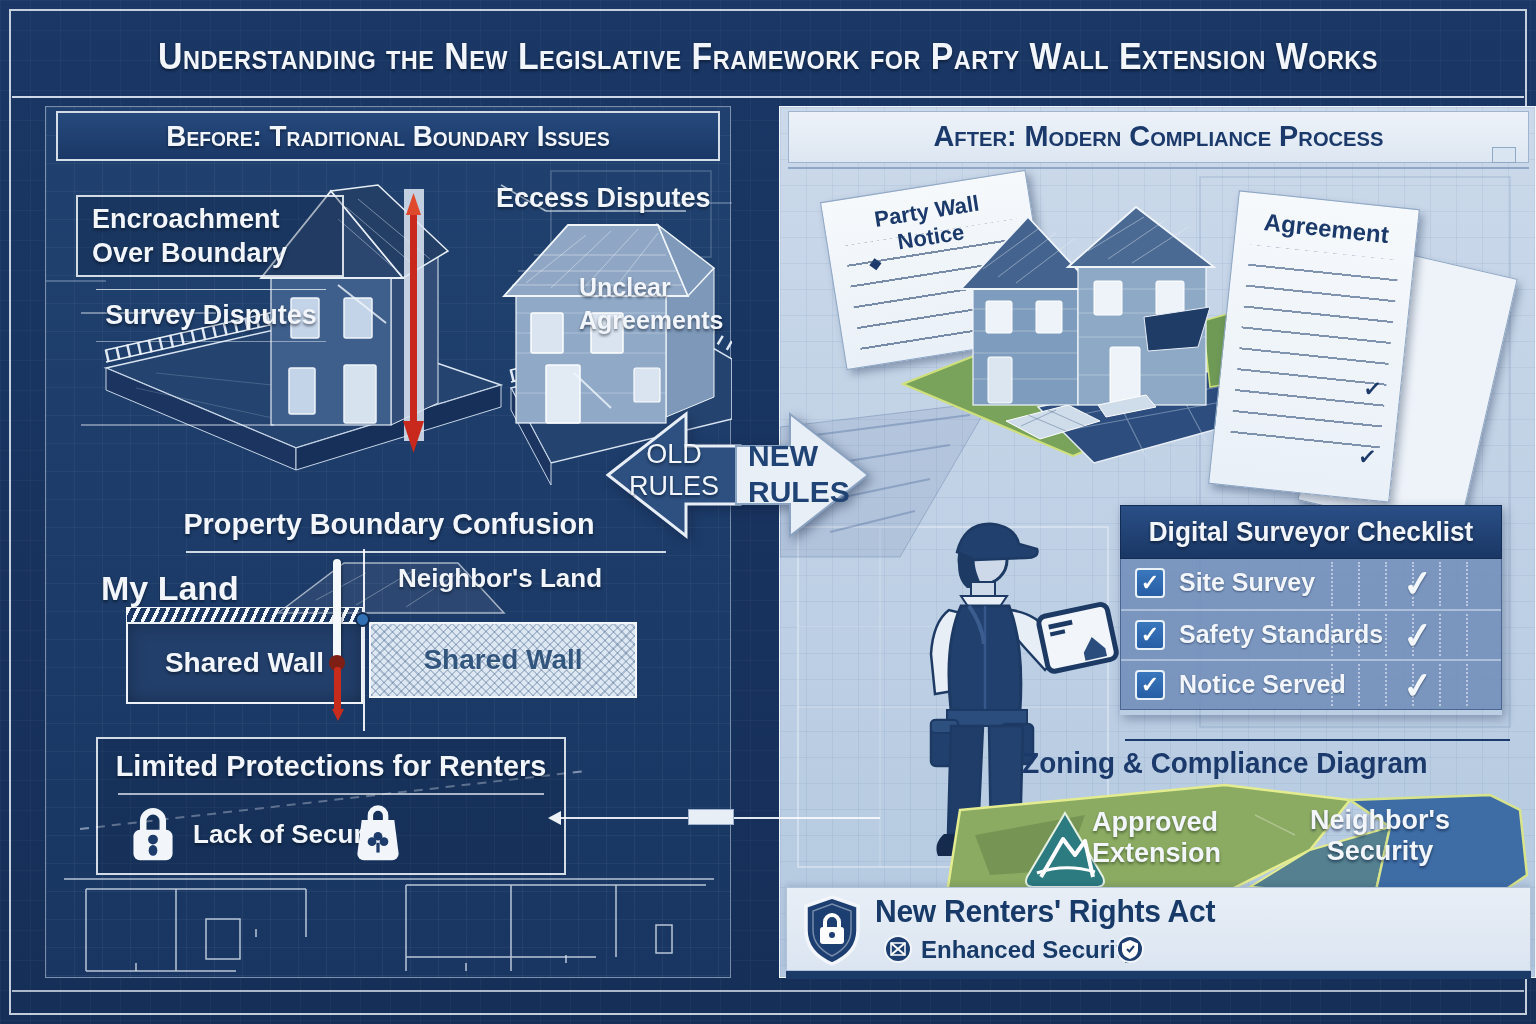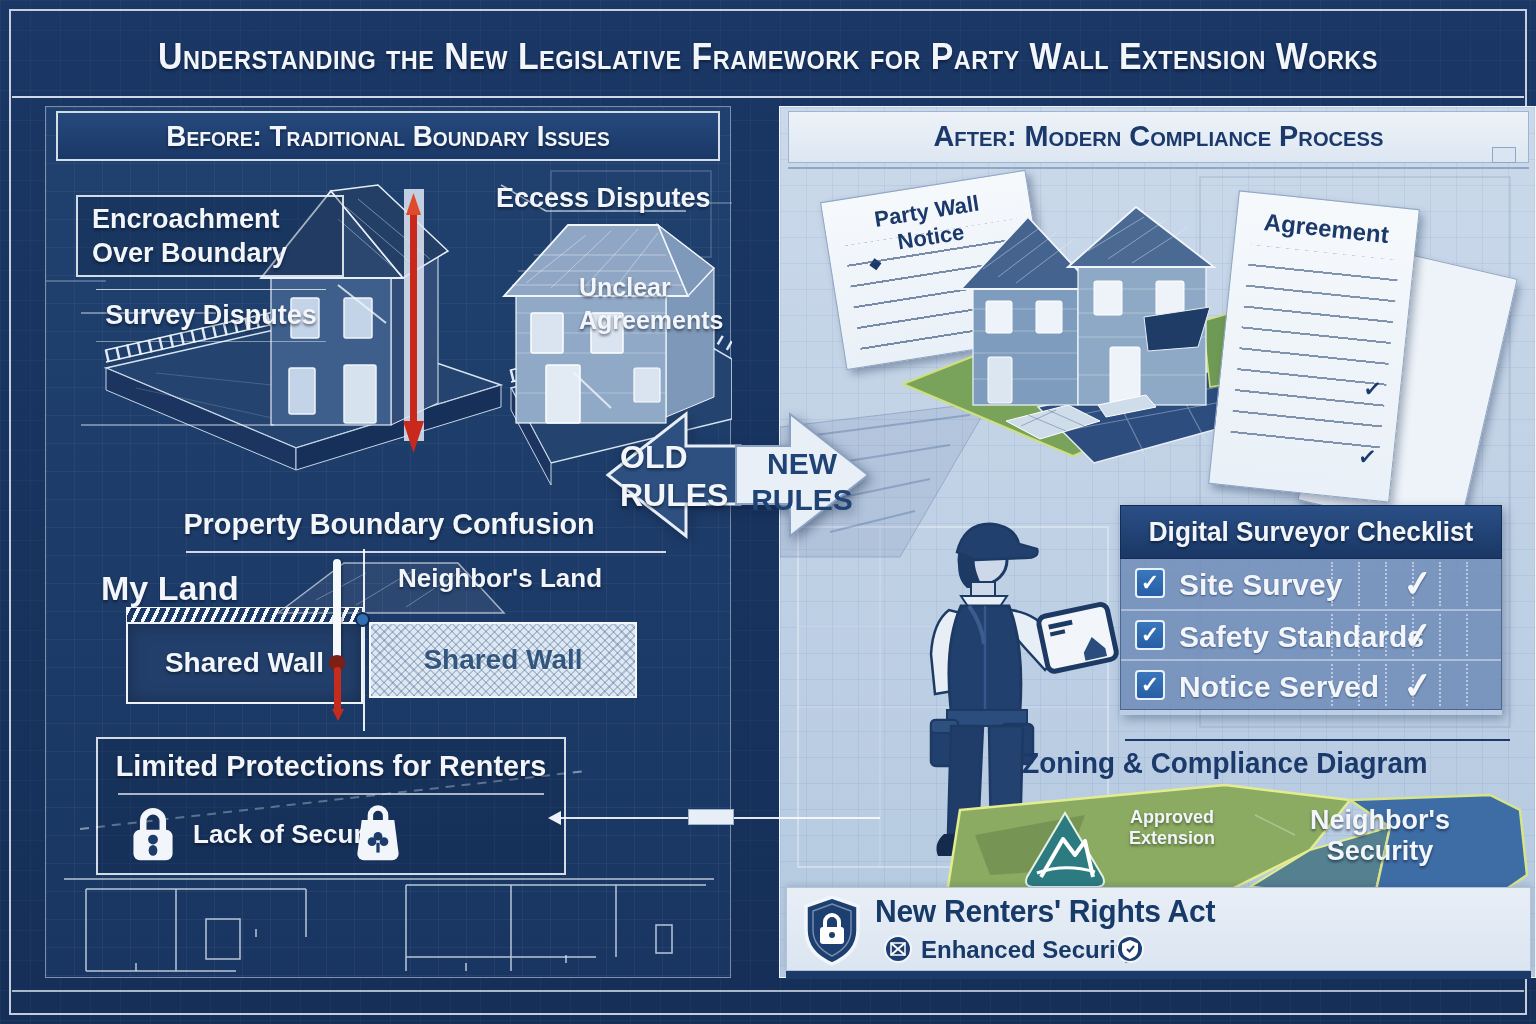--- a/index.html
+++ b/index.html
@@ -44,21 +44,21 @@
       repeating-linear-gradient(-45deg,rgba(45,78,125,.28) 0 1.5px,transparent 1.5px 6px);
   }
   .hatch-strip{
     background:repeating-linear-gradient(115deg,#f3f7fb 0 3.5px,rgba(25,48,88,.25) 3.5px 9px);
     border:1.5px solid #f3f7fb;
   }
   .chk-row{position:relative;height:50px;border-top:2px solid rgba(230,240,250,.45);}
   .chk-box{position:absolute;left:14px;top:9px;width:30px;height:30px;border:2px solid #e9f1f9;border-radius:4px;
     background:linear-gradient(180deg,#3a77bd,#275ea5);display:flex;align-items:center;justify-content:center;
     color:#fff;font-weight:700;font-size:22px;line-height:1;}
-  .chk-label{position:absolute;left:58px;top:9px;font-size:30px;font-weight:700;color:#f2f6fb;text-shadow:0 1px 2px rgba(10,25,55,.5);}
+  .chk-label{position:absolute;left:58px;top:9px;font-size:25px;font-weight:700;color:#f2f6fb;text-shadow:0 1px 2px rgba(10,25,55,.5);}
   .dotcols{position:absolute;left:210px;top:3px;bottom:3px;width:160px;}
   .dotcol{position:absolute;top:0;bottom:0;border-left:2px dotted rgba(240,246,252,.55);}
   .big-check{position:absolute;left:282px;top:4px;font-size:36px;font-weight:700;color:#f4f8fc;transform:rotate(-6deg);text-shadow:0 1px 2px rgba(10,25,55,.5);}
   .act-item-label{font-size:24px;font-weight:700;color:#173a68;}
 </style>
 </head>
 <body>
 
 <div id="stage">
 
@@ -345,21 +345,21 @@
       <polygon points="40,60 150,40 130,95 55,100" fill="rgba(60,95,50,.28)"></polygon>
       <polygon points="375,75 455,52 440,120 315,112" fill="#54808f" stroke="#e3ec8e" stroke-width="2"></polygon>
       <polygon points="415,25 555,20 585,35 592,100 515,152 460,158 440,120 455,52" fill="#3e6da6" stroke="#d8e48a" stroke-width="2.5"></polygon>
       <polygon points="255,185 295,115 315,112 440,120 460,158 430,196 300,200" fill="#46789f" stroke="#e3ec8e" stroke-width="1.5"></polygon>
       <polygon points="430,196 460,158 515,152 560,186 520,200" fill="#7fa35e" stroke="#e3ec8e" stroke-width="1.5"></polygon>
       <path d="M60,130 Q140,120 210,140 M320,40 L360,60" stroke="rgba(255,255,255,.3)" stroke-width="1.5" fill="none"></path>
       <path d="M130,38 L168,102 Q172,112 160,112 L100,112 Q88,112 92,102 Z" fill="#2c7b81" stroke="#e6f1e2" stroke-width="2"></path>
       <path d="M106,102 L128,64 L140,80 L150,66 L158,102" fill="none" stroke="#ffffff" stroke-width="4" stroke-linejoin="round"></path>
       <path d="M102,98 Q130,88 160,97" fill="none" stroke="#ffffff" stroke-width="3"></path>
     </svg>
-    <div class="abs wt" style="left:312px;top:700px;width:160px;font-size:18px;font-weight:700;line-height:1.15;text-shadow:0 2px 3px rgba(25,45,20,.55);text-align:center;">Approved Extension</div>
+    <div class="abs wt" style="left:312px;top:700px;width:160px;font-size:27px;font-weight:700;line-height:1.15;text-shadow:0 2px 3px rgba(25,45,20,.55);">Approved Extension</div>
     <div class="abs wt" style="left:515px;top:698px;width:170px;text-align:center;font-size:27px;font-weight:700;line-height:1.15;text-shadow:0 2px 3px rgba(10,25,55,.6);">Neighbor's Security</div>
 
     <div class="abs" style="left:6px;top:780px;width:745px;height:84px;background:linear-gradient(180deg,#e8eef6,#dbe5f1);border:1px solid #b3c4da;box-shadow:0 -2px 6px rgba(20,40,80,.15);">
       <svg class="abs" style="left:14px;top:5px;" width="62" height="74" viewBox="0 0 62 72">
         <path d="M31,3 L57,12 V36 C57,54 45,64 31,70 C17,64 5,54 5,36 V12 Z" fill="#1c3e70" stroke="#f2f6fa" stroke-width="3.5"></path>
         <path d="M31,10 L50,17 V36 C50,49 41,57 31,62 C21,57 12,49 12,36 V17 Z" fill="none" stroke="rgba(255,255,255,.4)" stroke-width="1.5"></path>
         <path d="M24,33 v-5 a7,7 0 0 1 14,0 v5" fill="none" stroke="#fff" stroke-width="4"></path>
         <rect x="19" y="33" width="24" height="17" rx="3" fill="#fff"></rect>
         <circle cx="31" cy="41" r="3" fill="#1c3e70"></circle>
       </svg>
@@ -381,17 +381,17 @@
 
   <div class="abs" style="left:560px;top:817px;width:320px;height:2px;background:rgba(250,252,255,.9);z-index:8;"></div>
   <div class="abs" style="left:548px;top:811px;width:0;height:0;border-top:7px solid transparent;border-bottom:7px solid transparent;border-right:13px solid rgba(250,252,255,.95);z-index:8;"></div>
   <div class="abs" style="left:688px;top:809px;width:46px;height:16px;background:#e8eef6;border:1px solid #9db1cc;z-index:8;"></div>
 
   <div class="abs" style="left:598px;top:402px;width:280px;height:146px;z-index:20;filter:drop-shadow(3px 4px 6px rgba(10,25,55,.45));">
     <svg width="280" height="146" viewBox="0 0 280 146">
       <polygon points="10,73 88,12 88,44 142,44 142,102 88,102 88,134" fill="#2d5080" stroke="#e7eef6" stroke-width="3"></polygon>
       <polygon points="270,73 192,12 192,44 138,44 138,102 192,102 192,134" fill="#e9eff7" stroke="#8aa3c2" stroke-width="2"></polygon>
     </svg>
-    <div class="abs wt shadow-d" style="left:22px;top:36px;width:108px;height:76px;font-size:32px;font-weight:700;line-height:1.2;">OLD RULES</div>
-    <div class="abs" style="left:150px;top:36px;width:108px;height:76px;text-align:center;font-size:30px;font-weight:700;line-height:1.2;color:#1f4374;margin-top:8px;">NEW RULES</div>
+    <div class="abs wt shadow-d" style="left:22px;top:36px;width:108px;height:76px;text-align:center;font-size:27px;font-weight:400;line-height:1.2;">OLD RULES</div>
+    <div class="abs" style="left:150px;top:36px;width:108px;height:76px;font-size:30px;font-weight:700;line-height:1.2;color:#1f4374;">NEW RULES</div>
   </div>
 
 </div>
 
 </body></html>

